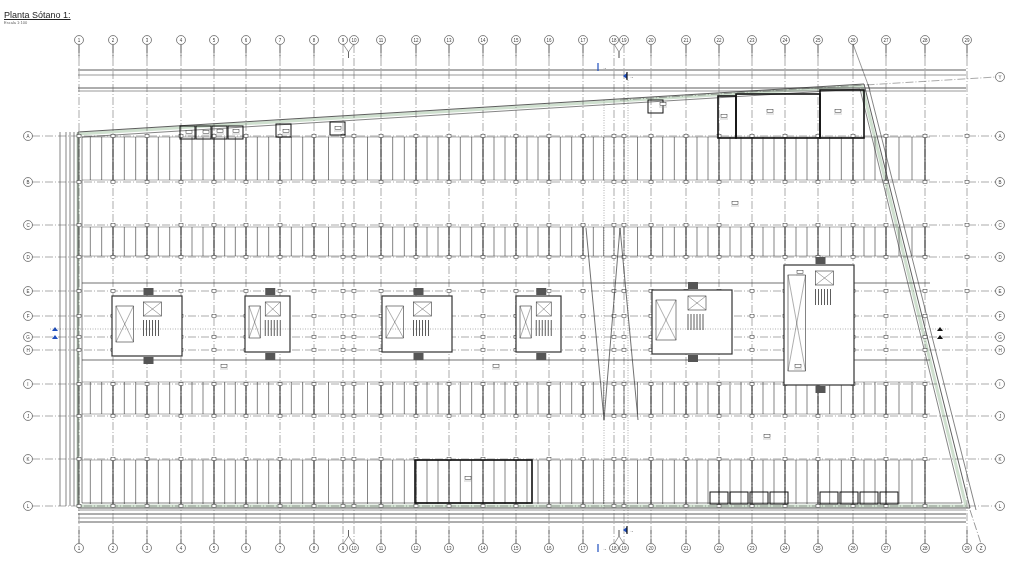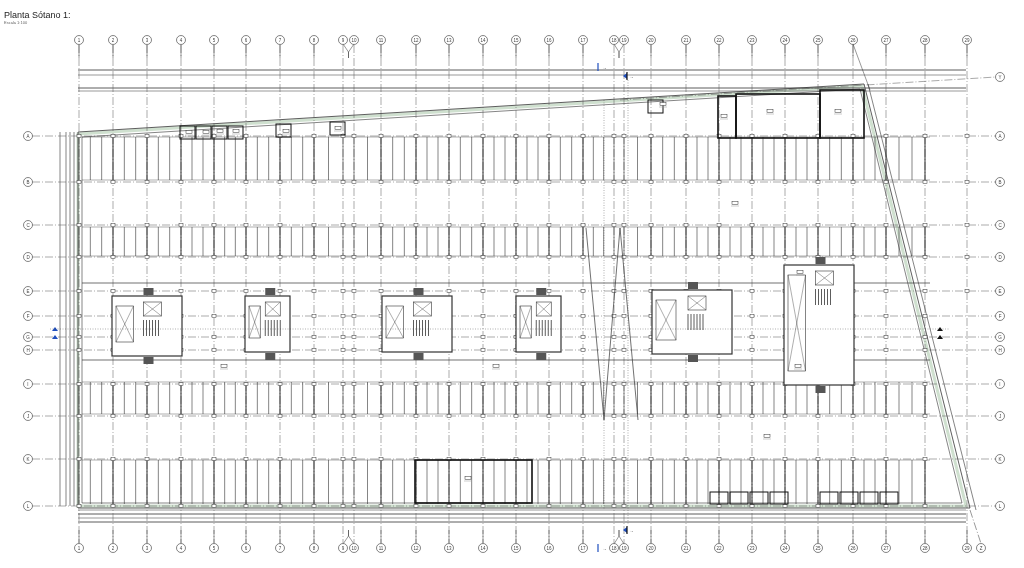--- a/index.html
+++ b/index.html
@@ -1,17 +1,17 @@
 <!DOCTYPE html>
 <html><head>
 <meta charset="utf-8">
 <style>
   html, body { margin:0; padding:0; background:#ffffff; }
   body { width:1024px; height:568px; overflow:hidden; position:relative; font-family:"Liberation Sans", sans-serif; }
-  .title { position:absolute; left:4px; top:10px; font-size:9px; color:#222; }
+  .title { position:absolute; left:4px; top:10px; font-size:9px; color:#222; text-decoration:underline; }
   .subtitle { position:absolute; left:4px; top:20px; font-size:4px; color:#666; }
   svg { position:absolute; left:0; top:0; }
   .bubble-text { font-family:"Liberation Sans", sans-serif; font-size:4.5px; fill:#444; text-anchor:middle; dominant-baseline:central; }
   .tag-text { font-family:"Liberation Sans", sans-serif; font-size:2.5px; fill:#777; }
 </style>
 </head>
 <body>
 
 <div class="title">Planta Sótano 1:</div>
 <div class="subtitle">Escala 1:100</div>

